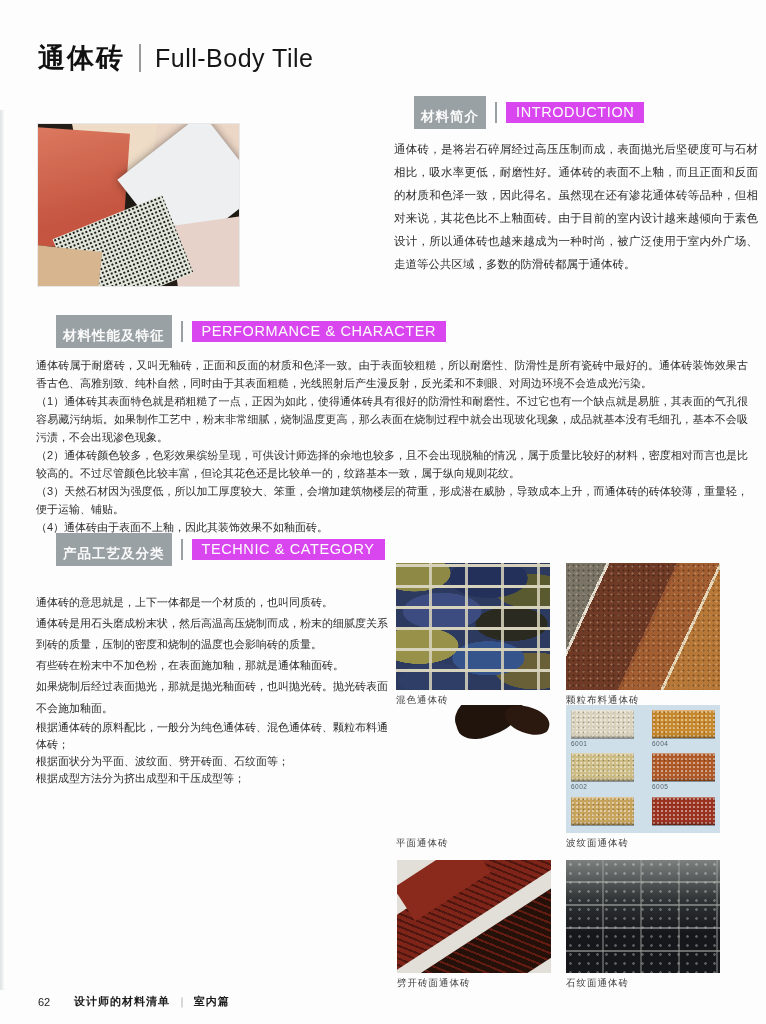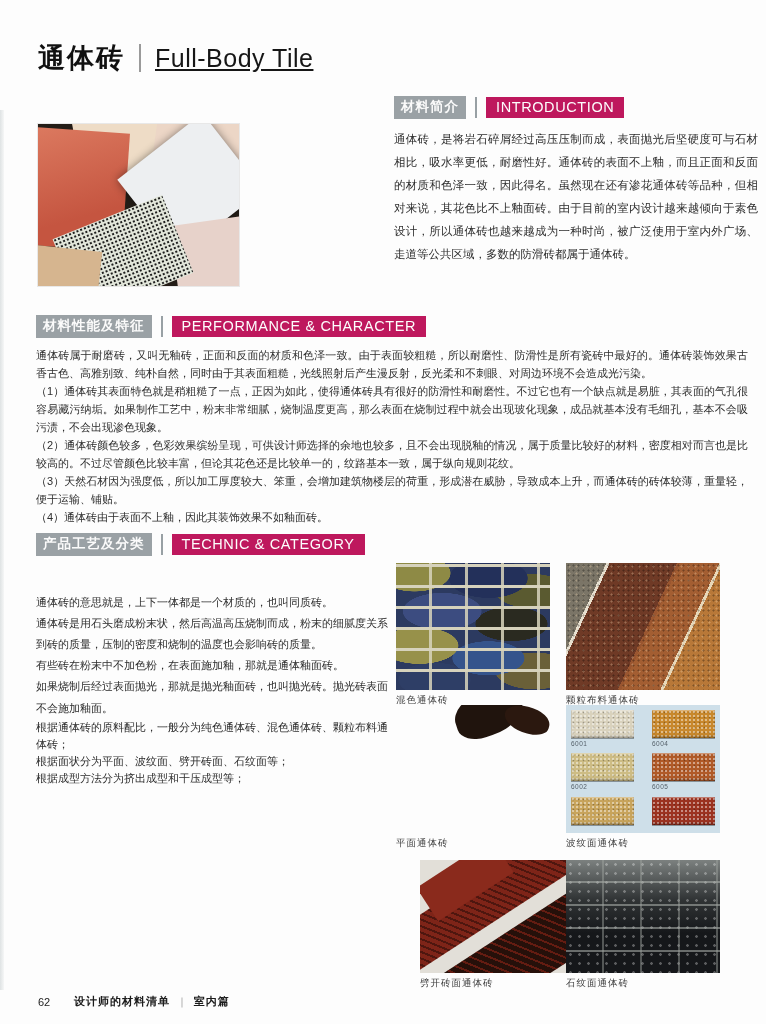--- a/index.html
+++ b/index.html
@@ -7,27 +7,27 @@
     position:relative;width:766px;height:1024px;background:#fdfdfd;
     font-family:"Liberation Sans","DejaVu Sans",sans-serif;color:#2e2e2e;
     overflow:hidden;
   }
   .edge-shadow{position:absolute;left:0;top:110px;width:4px;height:880px;
     background:linear-gradient(90deg,#dfe3e4,#f6f7f7);}
   
   .title-row{position:absolute;left:38px;top:40px;display:flex;align-items:center;gap:14px;}
   .title-zh{font-size:27px;font-weight:bold;color:#111;letter-spacing:2px;}
   .title-bar{width:2px;height:28px;background:#9a9a9a;}
-  .title-en{font-size:25px;color:#161616;font-weight:500;letter-spacing:0.5px;text-decoration:underline;}
+  .title-en{font-size:25px;color:#161616;font-weight:500;letter-spacing:0.5px;}
   
   .sec-header{display:flex;align-items:center;gap:9px;}
   .sec-header .zh{background:#9aa1a5;color:#fbfbfb;font-size:13.5px;font-weight:bold;
-    padding:2px 7px 3px;letter-spacing:1px;white-space:nowrap;}
+    padding:12px 7px 3px;letter-spacing:1px;white-space:nowrap;margin-left:20px;}
   .sec-header .bar{width:2px;height:21px;background:#98a0a4;}
-  .sec-header .en{background:#be185d;color:#fdfdfd;font-size:14.5px;
+  .sec-header .en{background:#d946ef;color:#fdfdfd;font-size:14.5px;
     padding:2px 10px 3px;letter-spacing:0.6px;white-space:nowrap;}
   
   .intro-sec{position:absolute;left:394px;top:96px;width:364px;}
   .intro-sec p{margin:9px 0 0;font-size:11.5px;line-height:2.0;text-align:justify;color:#2d2d2d;}
   .perf-sec{position:absolute;left:36px;top:315px;width:712px;}
   .perf-sec .body{margin-top:8px;}
   .perf-sec p{margin:0;font-size:11px;line-height:1.64;text-align:justify;color:#2d2d2d;}
   .tech-header{position:absolute;left:36px;top:533px;}
   .tech-body{position:absolute;left:36px;top:560px;width:352px;margin-top:32px;}
   .tech-body p{margin:0;font-size:11px;line-height:1.92;text-align:justify;color:#2d2d2d;}
@@ -203,21 +203,21 @@
       <div class="sw-label" style="left:86px;top:35px;">6004</div>
       <div class="swatch" style="left: 5px; top: 48px; background-color: rgb(205, 188, 132);"></div>
       <div class="sw-label" style="left:5px;top:78px;">6002</div>
       <div class="swatch" style="left: 86px; top: 48px; background-color: rgb(176, 90, 40);"></div>
       <div class="sw-label" style="left:86px;top:78px;">6005</div>
       <div class="swatch" style="left: 5px; top: 92px; background-color: rgb(200, 164, 92);"></div>
       <div class="swatch" style="left: 86px; top: 92px; background-color: rgb(156, 50, 32);"></div>
     </div>
     <div class="g-cap">波纹面通体砖</div>
   </div>
-  <div class="g-cell" style="left:408px;top:860px;padding-left:12px;">
+  <div class="g-cell" style="left:385px;top:860px;padding-left:12px;">
     <div class="g-img h113 img-split">
       <div class="plank plank1"></div>
       <div class="plank plank2"></div>
       <div class="plank3"></div>
     </div>
     <div class="g-cap">劈开砖面通体砖</div>
   </div>
   <div class="g-cell" style="left:566px;top:860px;">
     <div class="g-img h113 img-stone"></div>
     <div class="g-cap">石纹面通体砖</div>

